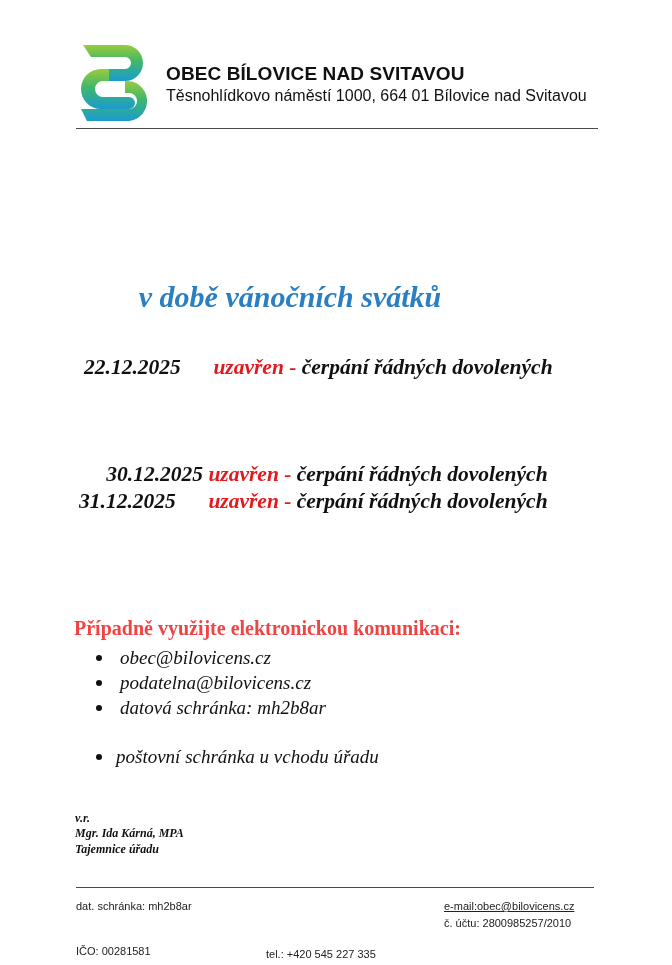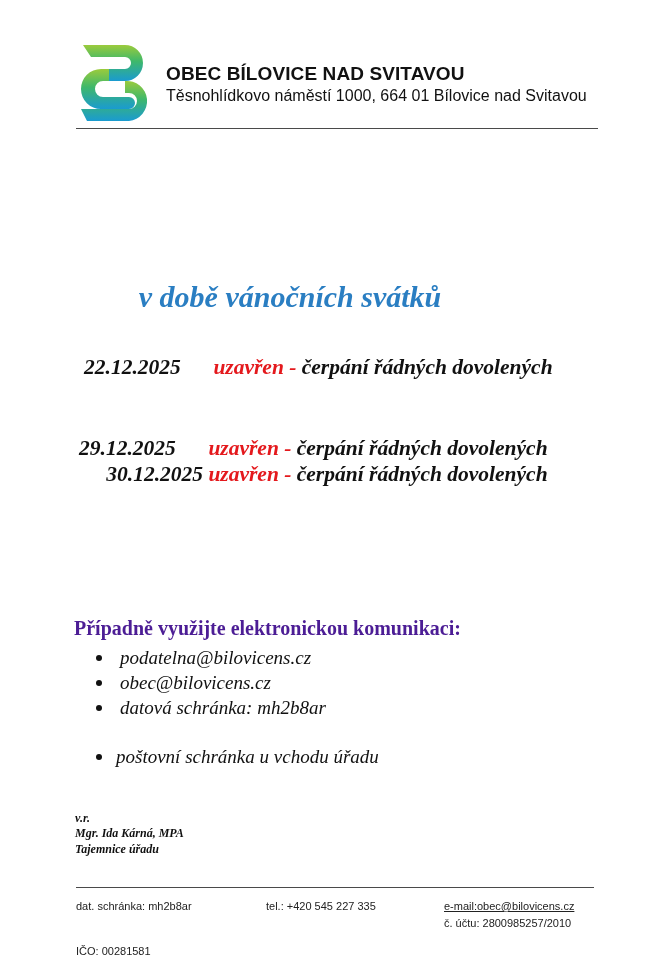--- a/index.html
+++ b/index.html
@@ -15,21 +15,21 @@
 
     .title { position: absolute; left: 0; width: 672px; text-align: center; font-family: "Liberation Serif", serif; font-style: italic; font-weight: bold; font-size: 30px; color: #2a7ec2; white-space: nowrap; }
     .title.l1 { top: 243px; }
     .title.l2 { top: 280px; left: -46px; }
 
     .closure { position: absolute; font-family: "Liberation Serif", serif; font-style: italic; font-weight: bold; font-size: 21.5px; color: #111; white-space: nowrap; }
     .closure .date { display: inline-block; width: 124px; }
     .closure .status { color: #e4191d; margin-top: 42px; }
     .closure .sep { color: #e4191d; }
 
-    .contact-heading { position: absolute; left: 74px; top: 617px; font-family: "Liberation Serif", serif; font-weight: bold; font-size: 20px; color: #4c1d95; white-space: nowrap; }
+    .contact-heading { position: absolute; left: 74px; top: 617px; font-family: "Liberation Serif", serif; font-weight: bold; font-size: 20px; color: #ef4444; white-space: nowrap; }
     .contact-list { position: absolute; left: 96px; top: 645px; margin: 0; padding: 0; list-style: none; }
     .contact-list li { position: relative; font-family: "Liberation Serif", serif; font-style: italic; font-size: 19px; color: #111; height: 25px; line-height: 25px; padding-left: 24px; white-space: nowrap; }
     .bullet { position: absolute; left: 0; top: 10px; width: 6px; height: 6px; border-radius: 50%; background: #111; }
     .postbox { position: absolute; left: 96px; top: 744px; font-family: "Liberation Serif", serif; font-style: italic; font-size: 19px; color: #111; padding-left: 20px; white-space: nowrap; line-height: 25px; }
     .postbox .bullet { left: 0; top: 10px; }
 
     .sign { position: absolute; left: 75px; font-family: "Liberation Serif", serif; font-style: italic; font-weight: bold; font-size: 12px; color: #111; white-space: nowrap; }
     .sign.s1 { top: 811px; }
     .sign.s2 { top: 826px; }
     .sign.s3 { top: 842px; }
@@ -65,58 +65,58 @@
   <div class="rule-top"></div>
 
   <div class="title l2">v době vánočních svátků</div>
 
   <div class="closure" style="left:84px; top:355px;">
     <span class="date">22.12.2025</span>
     <span class="status">uzavřen</span>
     <span class="sep">-</span>
     <span class="reason">čerpání řádných dovolených</span>
   </div>
-  <div class="closure" style="left:79px; top:436px;">
-    <span class="date">29.12.2025</span>
+  <div class="closure" style="left:79px; top:462px;text-align:right;">
+    <span class="date">30.12.2025</span>
     <span class="status">uzavřen</span>
     <span class="sep">-</span>
     <span class="reason">čerpání řádných dovolených</span>
   </div>
-  <div class="closure" style="left:79px; top:462px;text-align:right;">
-    <span class="date">30.12.2025</span>
+  <div class="closure" style="left:79px; top:489px;">
+    <span class="date">31.12.2025</span>
     <span class="status">uzavřen</span>
     <span class="sep">-</span>
     <span class="reason">čerpání řádných dovolených</span>
   </div>
 
   <div class="contact-heading">Případně využijte elektronickou komunikaci:</div>
   <ul class="contact-list">
     <li>
       <span class="bullet"></span>
-      <span>podatelna@bilovicens.cz</span>
+      <span>obec@bilovicens.cz</span>
     </li>
     <li>
       <span class="bullet"></span>
-      <span>obec@bilovicens.cz</span>
+      <span>podatelna@bilovicens.cz</span>
     </li>
     <li>
       <span class="bullet"></span>
       <span>datová schránka: mh2b8ar</span>
     </li>
   </ul>
   <div class="postbox">
     <span class="bullet"></span>
     <span>poštovní schránka u vchodu úřadu</span>
   </div>
 
   <div class="sign s1">v.r.</div>
   <div class="sign s2">Mgr. Ida Kárná, MPA</div>
   <div class="sign s3">Tajemnice úřadu</div>
 
   <div class="rule-bottom"></div>
 
   <div class="foot" style="left:76px; top:900px;">dat. schránka: mh2b8ar</div>
   <div class="foot" style="left:76px; top:917px;margin-top:28px;">IČO: 00281581</div>
-  <div class="foot" style="left:266px; top:900px;">tel.: +420 545 227 335</div>
+  <div class="foot" style="left:266px; top:948px;">tel.: +420 545 227 335</div>
   <div class="foot" style="left:444px; top:900px;text-decoration:underline;">e-mail:obec@bilovicens.cz</div>
   <div class="foot" style="left:444px; top:917px;">č. účtu: 2800985257/2010</div>
 
 </div>
 
 </body></html>

